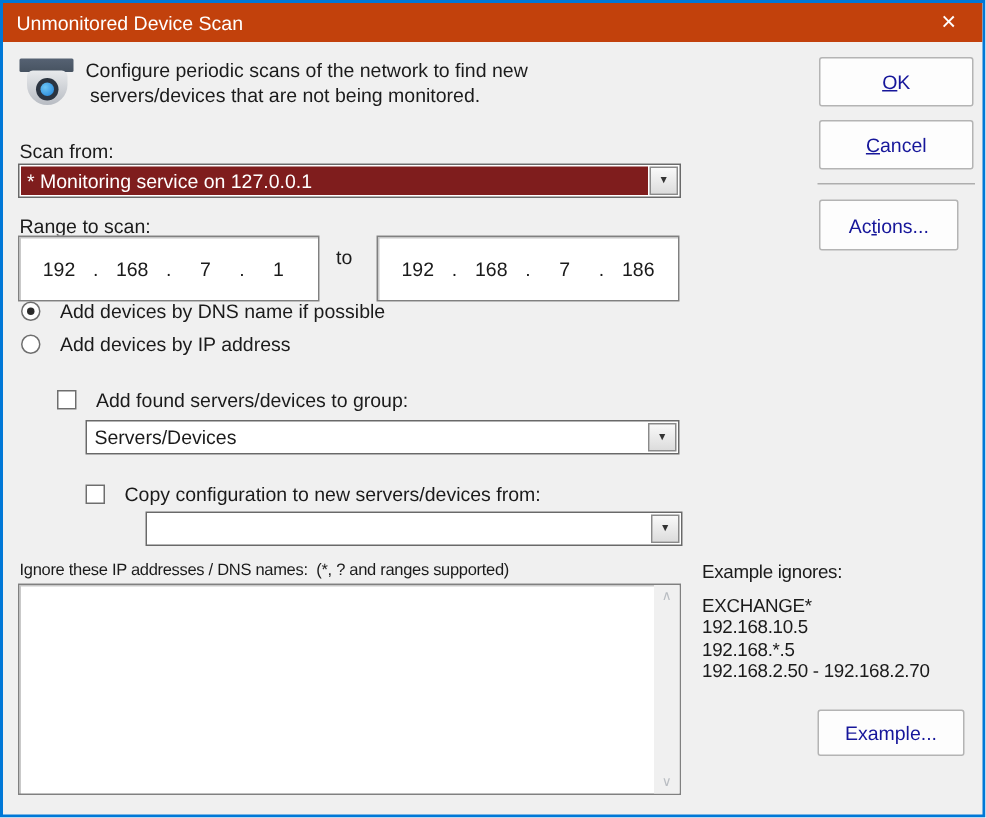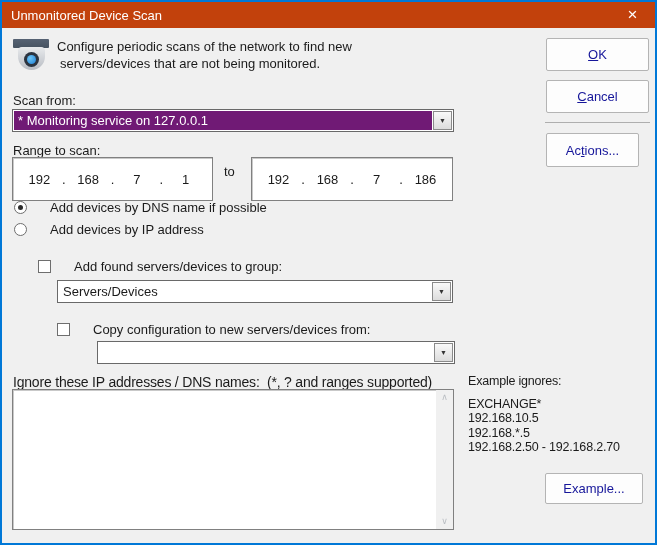--- a/index.html
+++ b/index.html
@@ -28,37 +28,37 @@
   .btn u{text-decoration:underline;}
   .btn-ok{left:544px;top:36px;width:103px;height:33px;}
   .btn-cancel{left:544px;top:78px;width:103px;height:33px;}
   .btn-actions{left:544px;top:131px;width:93px;height:34px;}
   .btn-schedule{left:543px;top:471px;width:98px;height:31px;}
   .vsep{position:absolute;left:543px;top:120px;width:105px;height:1px;background:#aeaeae;}
   .lbl{position:absolute;white-space:pre;}
   .lbl-scanfrom{left:11px;top:91px;}
   .lbl-range{left:11px;top:141px;}
   .lbl-to{left:222px;top:162px;}
-  .lbl-ignore{left:11px;top:372px;font-size:14px;letter-spacing:-0.2px;}
+  .lbl-ignore{left:11px;top:372px;font-size:11px;letter-spacing:-0.2px;}
   .combo{position:absolute;box-sizing:border-box;display:flex;align-items:stretch;background:#fff;
     border:1px solid #696969;padding:1px;height:23px;}
   .combo-text{flex:1;padding:1px 4px;line-height:17px;white-space:nowrap;overflow:hidden;}
-  .combo-text.sel{background:#701a75;color:#fff;}
+  .combo-text.sel{background:#7f1d1d;color:#fff;}
   .combo-arrow{width:17px;margin-left:1px;display:flex;align-items:center;justify-content:center;
     background:linear-gradient(#f9f9f9,#dcdcdc);border:1px solid #8a8a8a;font-size:7px;color:#333;}
   .combo1{left:10px;top:107px;width:442px;}
   .combo2{left:55px;top:278px;width:396px;}
   .combo3{left:95px;top:339px;width:358px;}
   .ipfield{position:absolute;box-sizing:border-box;height:44px;background:#fff;border:1px solid #808080;
     box-shadow:inset 1px 1px 0 #c9c9c9;display:flex;align-items:center;padding:10px 6px;}
   .ip1{left:10px;top:155px;width:201px;}
   .ip2{left:249px;top:155px;width:202px;}
   .ipseg{flex:1;text-align:center;}
   .ipdot{width:8px;text-align:center;}
-  .choice-row{position:absolute;display:flex;align-items:center;gap:23px;height:16px;}
+  .choice-row{position:absolute;display:flex;align-items:center;gap:13px;height:16px;}
   .radio1{left:12px;top:197px;}
   .radio2{left:12px;top:219px;}
   .chk1{left:12px;top:256px;padding-left:24px;}
   .chk2{left:55px;top:319px;}
   .radio-circle{width:13px;height:13px;box-sizing:border-box;border-radius:50%;background:#fff;
     border:1px solid #6e6e6e;display:flex;align-items:center;justify-content:center;flex:0 0 13px;}
   .radio-circle .dot{width:5px;height:5px;border-radius:50%;background:#2b2b2b;display:none;}
   .radio-circle.selected .dot{display:block;}
   .checkbox{width:13px;height:13px;box-sizing:border-box;background:#fff;border:1px solid #6e6e6e;flex:0 0 13px;}
   .textbox{position:absolute;left:10px;top:387px;width:442px;height:141px;box-sizing:border-box;

